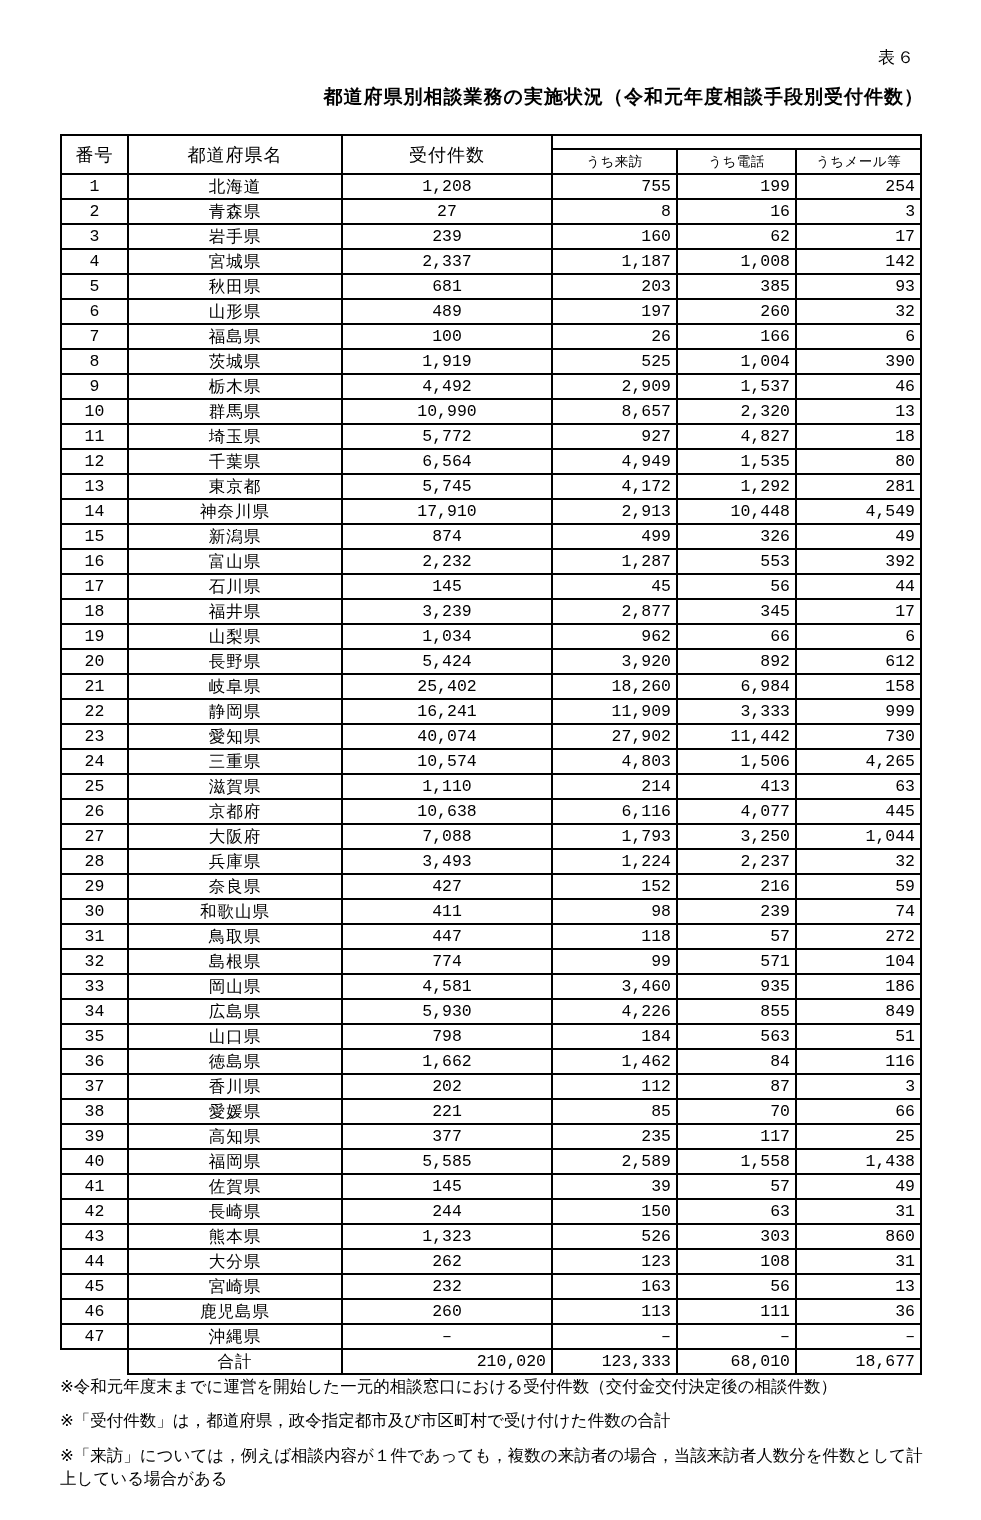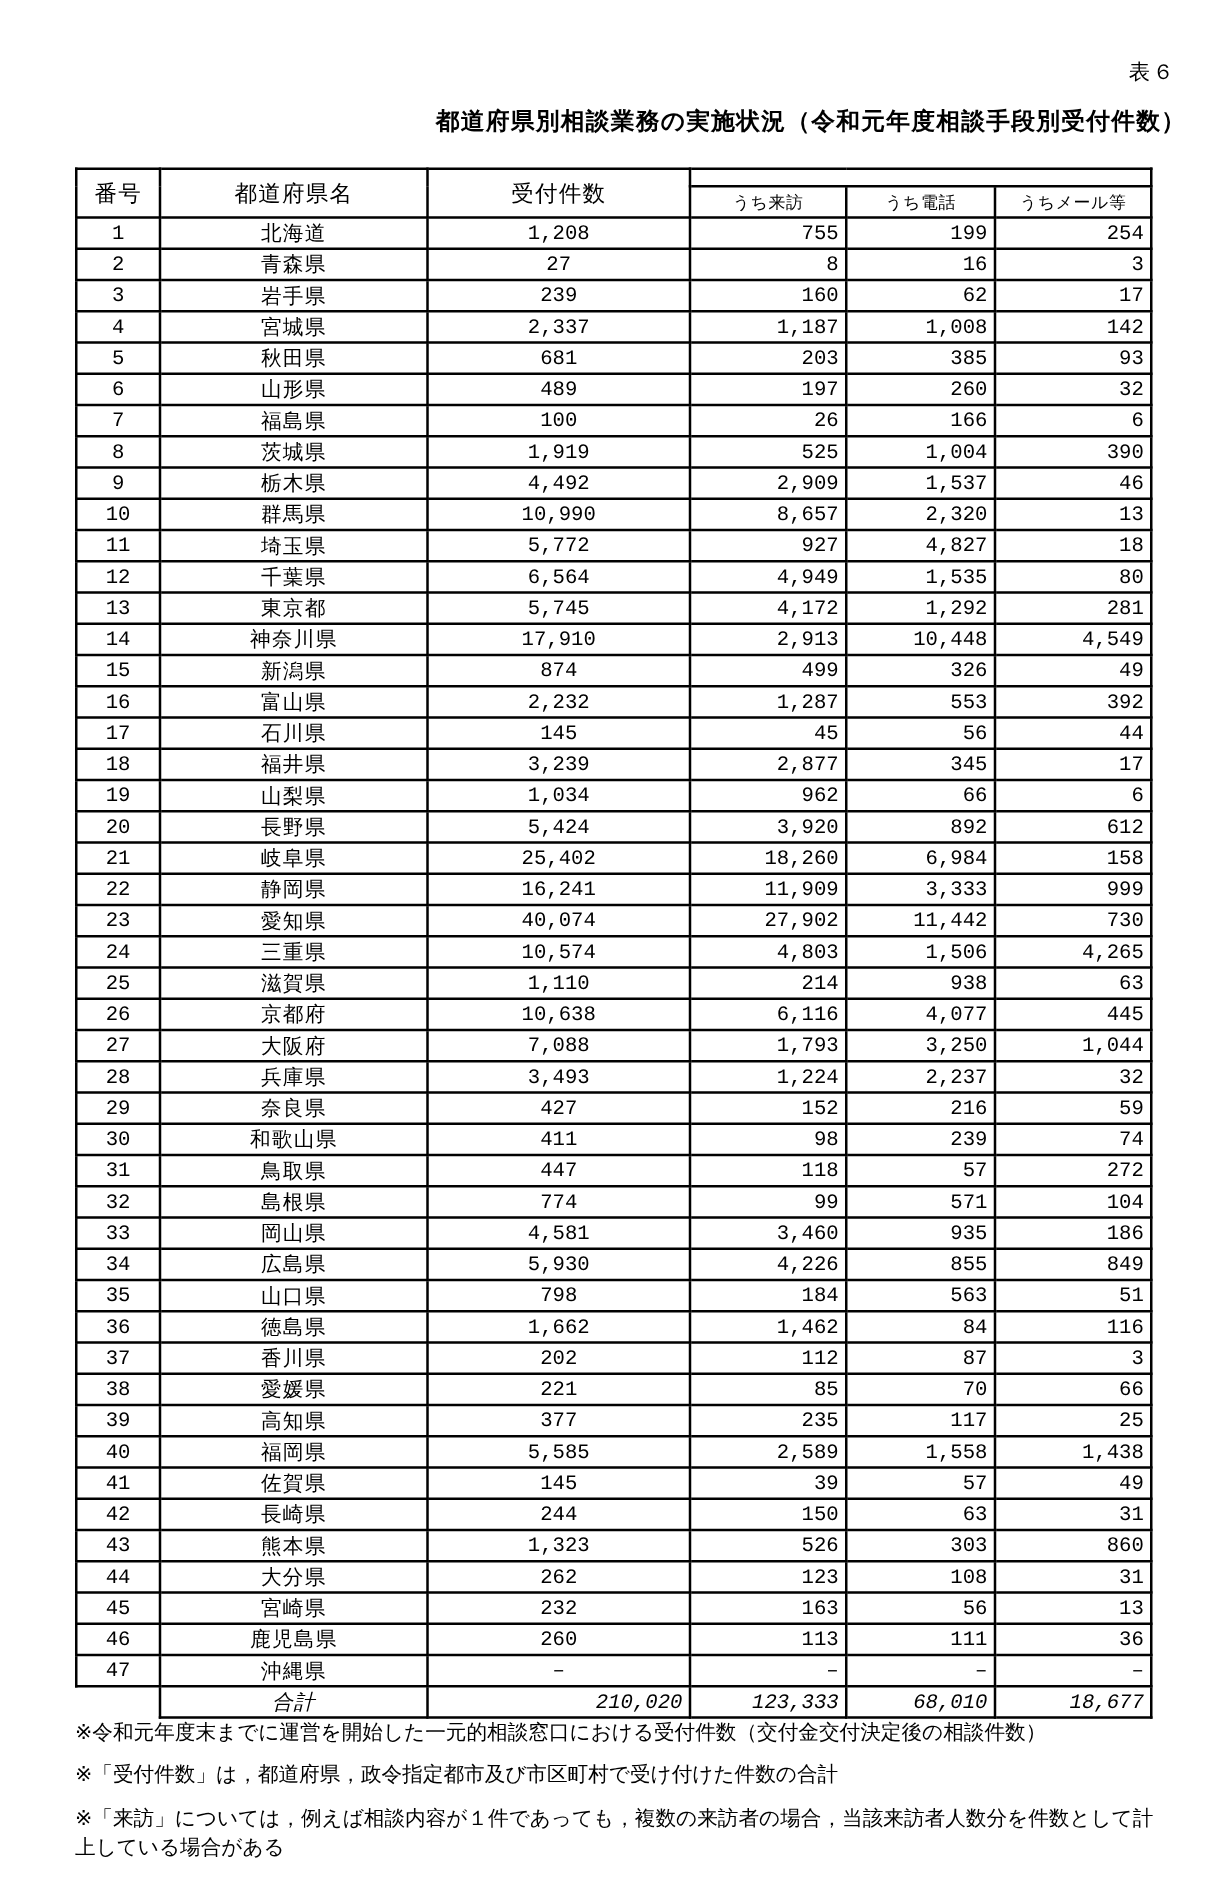--- a/index.html
+++ b/index.html
@@ -1,41 +1,41 @@
 <!DOCTYPE html>
 <html lang="ja"><head>
 <meta charset="utf-8">
 <style>
   html,body{margin:0;padding:0;background:#ffffff;}
   body{
     width:981px;height:1520px;overflow:hidden;color:#000;
     font-family:"Liberation Sans","DejaVu Sans",sans-serif;
     -webkit-font-smoothing:antialiased;
   }
-  .page{padding:46px 32px 0 60px;}
+  .page{padding:46px 57px 0 60px;}
   .page-tag{
     text-align:right;font-size:17px;letter-spacing:2px;
     padding-right:8px;height:22px;
   }
   .title{
     text-align:right;font-size:19px;font-weight:700;letter-spacing:1px;
     margin:16px 0 24px 0;
   }
   table{
     border-collapse:collapse;table-layout:fixed;width:860px;
   }
   th,td{
     border:2px solid #000;padding:0;overflow:hidden;white-space:nowrap;
     font-weight:normal;
   }
   
   thead tr:first-child > *{border-top:2.5px solid #000;}
   thead tr:first-child th:first-child, tbody td:first-child{border-left:2.5px solid #000;}
   thead tr > *:last-child, tbody td:last-child{border-right:2.5px solid #000;}
-  tbody tr:last-child td{border-bottom:2.5px solid #000;font-style:italic;}
+  tbody tr:last-child td{border-bottom:2.5px solid #000;}
   
   th.main{font-size:18px;text-align:center;letter-spacing:1px;}
   th.spacer{height:12px;}
   th.sub{font-size:13.5px;height:23px;text-align:center;letter-spacing:0.5px;}
   
   td{height:23px;font-size:16.5px;}
   td.c-no{text-align:center;font-family:"Liberation Mono","DejaVu Sans Mono",monospace;}
   td.c-name{text-align:center;font-size:16.5px;letter-spacing:1px;}
   td.c-total{text-align:center;font-family:"Liberation Mono","DejaVu Sans Mono",monospace;}
   td.c-num{text-align:right;padding-right:5px;font-family:"Liberation Mono","DejaVu Sans Mono",monospace;}
@@ -270,21 +270,21 @@
           <td class="c-total">10,574</td>
           <td class="c-num">4,803</td>
           <td class="c-num">1,506</td>
           <td class="c-num">4,265</td>
         </tr>
         <tr>
           <td class="c-no">25</td>
           <td class="c-name">滋賀県</td>
           <td class="c-total">1,110</td>
           <td class="c-num">214</td>
-          <td class="c-num">938</td>
+          <td class="c-num">413</td>
           <td class="c-num">63</td>
         </tr>
         <tr>
           <td class="c-no">26</td>
           <td class="c-name">京都府</td>
           <td class="c-total">10,638</td>
           <td class="c-num">6,116</td>
           <td class="c-num">4,077</td>
           <td class="c-num">445</td>
         </tr>

